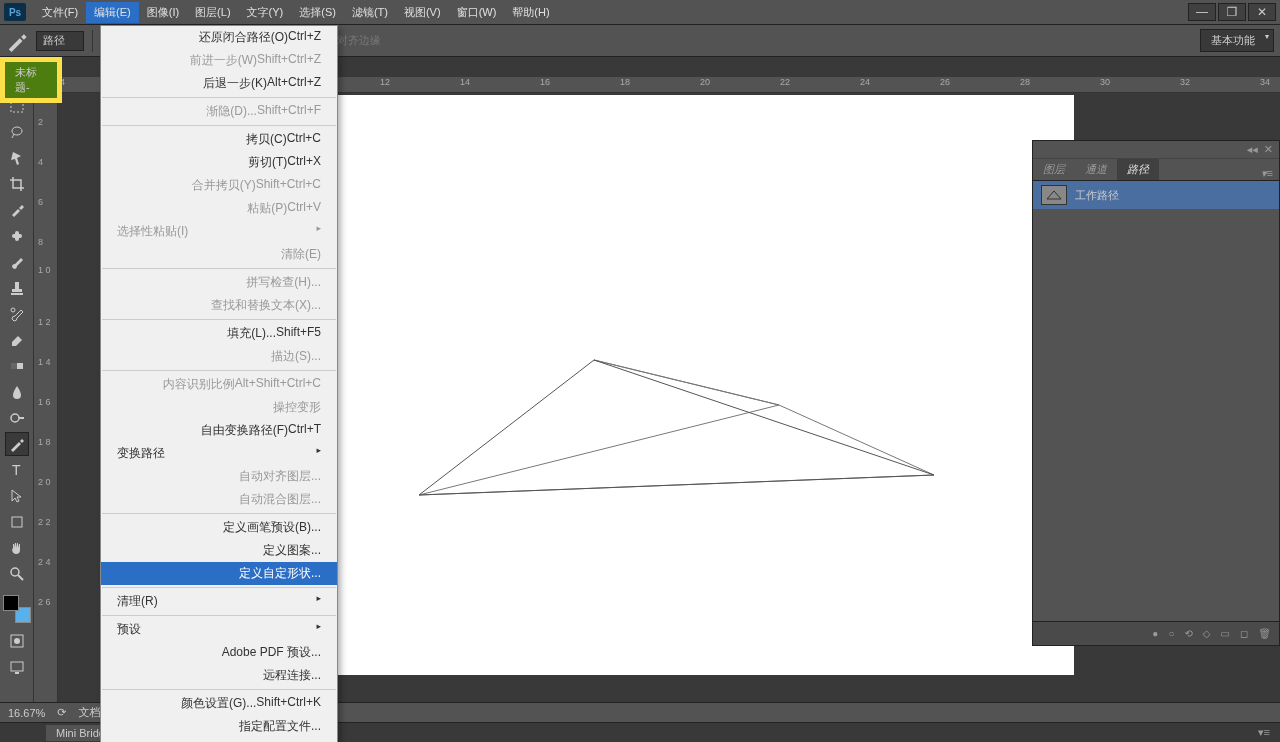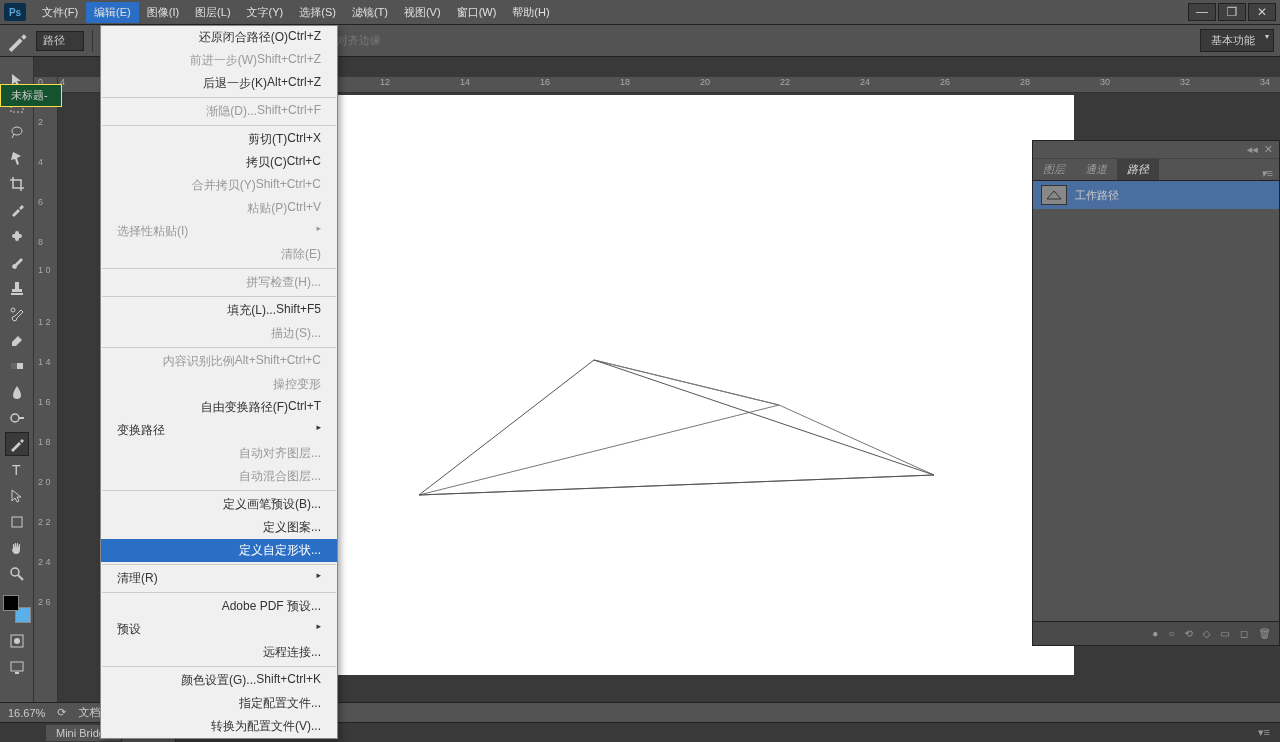--- a/index.html
+++ b/index.html
@@ -24,21 +24,21 @@
 .tool { width: 24px; height: 24px; display: flex; align-items: center; justify-content: center; margin: 1px 0; position: relative; }
 .tool.active { background: #3a3a3a; border: 1px solid #222; }
 .tool svg { width: 16px; height: 16px; }
 .color-swatches { margin-top: 8px; position: relative; width: 28px; height: 28px; }
 .swatch-fg { position: absolute; width: 16px; height: 16px; background: #000; border: 1px solid #888; top: 0; left: 0; z-index: 2; }
 .swatch-bg { position: absolute; width: 16px; height: 16px; background: #5ab0e8; border: 1px solid #888; bottom: 0; right: 0; }
 .ruler-area { width: 24px; background: #393939; position: relative; }
 .ruler-v { position: absolute; top: 20px; left: 0; width: 24px; height: 640px; background: #535353; border-right: 1px solid #333; }
 .ruler-v .tick { position: absolute; left: 0; width: 100%; font-size: 9px; color: #aaa; padding-left: 4px; }
 .canvas-container { flex: 1; background: #393939; position: relative; overflow: hidden; }
-.doc-tab { position: absolute; top: 0; left: 0; background: #14532d; border: 1px solid #fde047; padding: 3px 10px; display: flex; align-items: center; gap: 6px; font-size: 11px; z-index: 5; margin-top: 27px; }
+.doc-tab { position: absolute; top: 0; left: 0; background: #4d7c0f; border: 5px solid #fde047; padding: 3px 10px; display: flex; align-items: center; gap: 6px; font-size: 11px; z-index: 5; }
 .ruler-h { position: absolute; top: 20px; left: 0; right: 0; height: 16px; background: #535353; border-bottom: 1px solid #333; display: flex; color: #aaa; font-size: 9px; overflow: hidden; }
 .ruler-h .htick { width: 80px; flex-shrink: 0; text-align: left; padding-left: 2px; position: relative; }
 .canvas { position: absolute; top: 38px; left: 186px; width: 830px; height: 580px; background: #fff; }
 .canvas svg { width: 100%; height: 100%; }
 .right-panel { position: absolute; top: 140px; right: 0; width: 248px; background: #535353; border: 1px solid #222; z-index: 20; }
 .right-panel-header { display: flex; align-items: flex-end; padding: 0; border-bottom: 1px solid #222; height: 22px; font-style: italic; }
 .panel-tab { padding: 3px 10px; font-size: 11px; color: #999; cursor: pointer; }
 .panel-tab.active { background: #404040; color: #e0e0e0; }
 .panel-close { margin-left: auto; padding: 0 6px; font-size: 11px; color: #999; display: flex; gap: 6px; }
 .path-list { background: #535353; height: 440px; }
@@ -351,45 +351,48 @@
       <span>后退一步(K)</span>
       <span>Alt+Ctrl+Z</span>
     </div>
   <div class="dd-sep"></div>
   <div class="dd-item disabled">
       <span>渐隐(D)...</span>
       <span>Shift+Ctrl+F</span>
     </div>
   <div class="dd-sep"></div>
   <div class="dd-item">
+      <span>拷贝(C)</span>
+      <span>Ctrl+C</span>
+    </div>
+  <div class="dd-item">
       <span>剪切(T)</span>
       <span>Ctrl+X</span>
     </div>
-  <div class="dd-item">
-      <span>拷贝(C)</span>
-      <span>Ctrl+C</span>
-    </div>
   <div class="dd-item disabled">
       <span>合并拷贝(Y)</span>
       <span>Shift+Ctrl+C</span>
     </div>
   <div class="dd-item disabled">
       <span>粘贴(P)</span>
       <span>Ctrl+V</span>
     </div>
   <div class="dd-item disabled dd-sub">
       <span>选择性粘贴(I)</span>
     </div>
   <div class="dd-item disabled">
       <span>清除(E)</span>
     </div>
   <div class="dd-sep"></div>
   <div class="dd-item disabled">
       <span>拼写检查(H)...</span>
     </div>
+  <div class="dd-item disabled">
+      <span>查找和替换文本(X)...</span>
+    </div>
   <div class="dd-sep"></div>
   <div class="dd-item">
       <span>填充(L)...</span>
       <span>Shift+F5</span>
     </div>
   <div class="dd-item disabled">
       <span>描边(S)...</span>
     </div>
   <div class="dd-sep"></div>
   <div class="dd-item disabled">
@@ -420,25 +423,25 @@
       <span>定义图案...</span>
     </div>
   <div class="dd-item highlighted">
       <span>定义自定形状...</span>
     </div>
   <div class="dd-sep"></div>
   <div class="dd-item dd-sub">
       <span>清理(R)</span>
     </div>
   <div class="dd-sep"></div>
-  <div class="dd-item">
-      <span>Adobe PDF 预设...</span>
-    </div>
   <div class="dd-item dd-sub">
       <span>预设</span>
+    </div>
+  <div class="dd-item">
+      <span>Adobe PDF 预设...</span>
     </div>
   <div class="dd-item">
       <span>远程连接...</span>
     </div>
   <div class="dd-sep"></div>
   <div class="dd-item">
       <span>颜色设置(G)...</span>
       <span>Shift+Ctrl+K</span>
     </div>
   <div class="dd-item">

